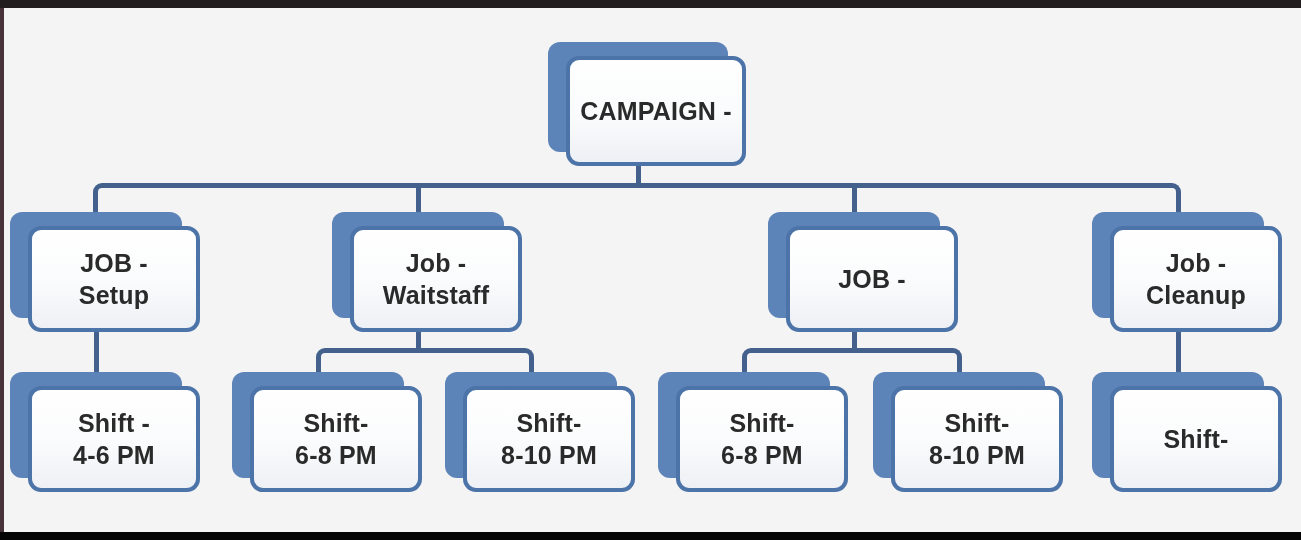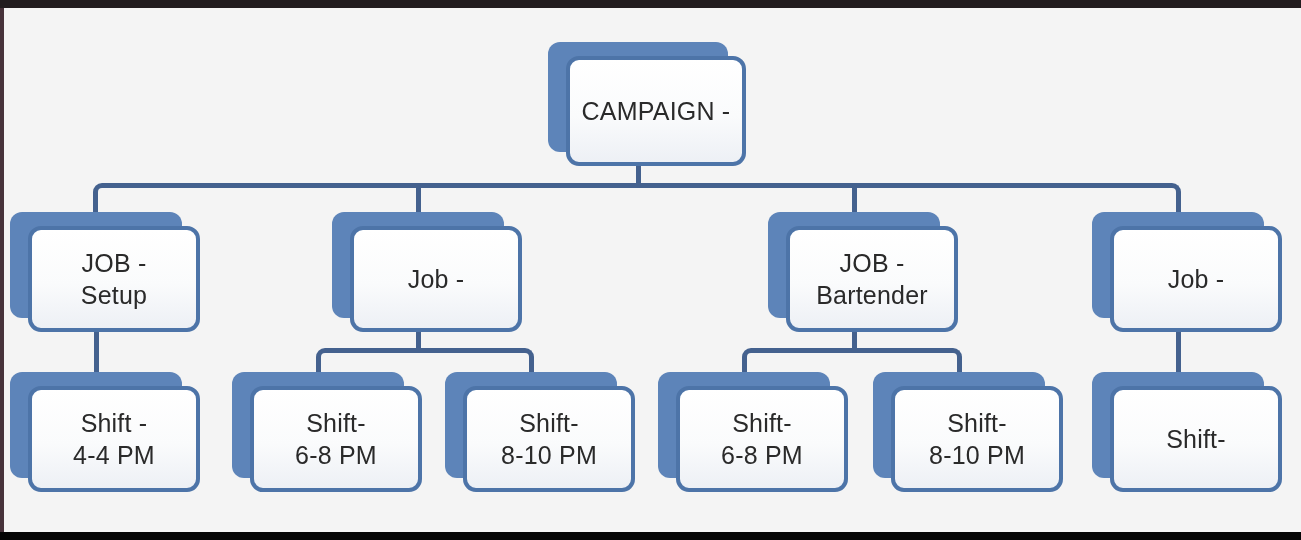--- a/index.html
+++ b/index.html
@@ -28,21 +28,21 @@
   .node{position:absolute;}
   .node .shadow{
     position:absolute; left:0; top:0; width:var(--w); height:var(--h);
     background:var(--shadow); border-radius:12px;
   }
   .node .front{
     position:absolute; left:18px; top:14px; width:var(--w); height:var(--h);
     box-sizing:border-box; border:4px solid var(--border); border-radius:13px;
     background:linear-gradient(180deg,#ffffff 0%,#fafbfc 55%,#edf0f5 100%);
     display:flex; flex-direction:column; align-items:center; justify-content:center;
-    color:var(--text); font-size:25px; font-weight:normal; line-height:1.28;
+    color:var(--text); font-size:25px; font-weight:bold; line-height:1.28;
     text-align:center; letter-spacing:0.2px;
   }
 </style>
 </head>
 <body>
 
 <div class="stage">
 
   <div class="bar-top"></div>
   <div class="bar-left"></div>
@@ -74,43 +74,44 @@
     <div class="front">
       <span>JOB -</span>
       <span>Setup</span>
     </div>
   </div>
 
   <div class="node" style="left:332px;top:212px;--w:172px;--h:106px;">
     <div class="shadow"></div>
     <div class="front">
       <span>Job -</span>
+      <span>Waitstaff</span>
     </div>
   </div>
 
   <div class="node" style="left:768px;top:212px;--w:172px;--h:106px;">
     <div class="shadow"></div>
     <div class="front">
       <span>JOB -</span>
-      <span>Bartender</span>
     </div>
   </div>
 
   <div class="node" style="left:1092px;top:212px;--w:172px;--h:106px;">
     <div class="shadow"></div>
     <div class="front">
       <span>Job -</span>
+      <span>Cleanup</span>
     </div>
   </div>
 
   <div class="node" style="left:10px;top:372px;--w:172px;--h:106px;">
     <div class="shadow"></div>
     <div class="front">
       <span>Shift -</span>
-      <span>4-4 PM</span>
+      <span>4-6 PM</span>
     </div>
   </div>
 
   <div class="node" style="left:232px;top:372px;--w:172px;--h:106px;">
     <div class="shadow"></div>
     <div class="front">
       <span>Shift-</span>
       <span>6-8 PM</span>
     </div>
   </div>

